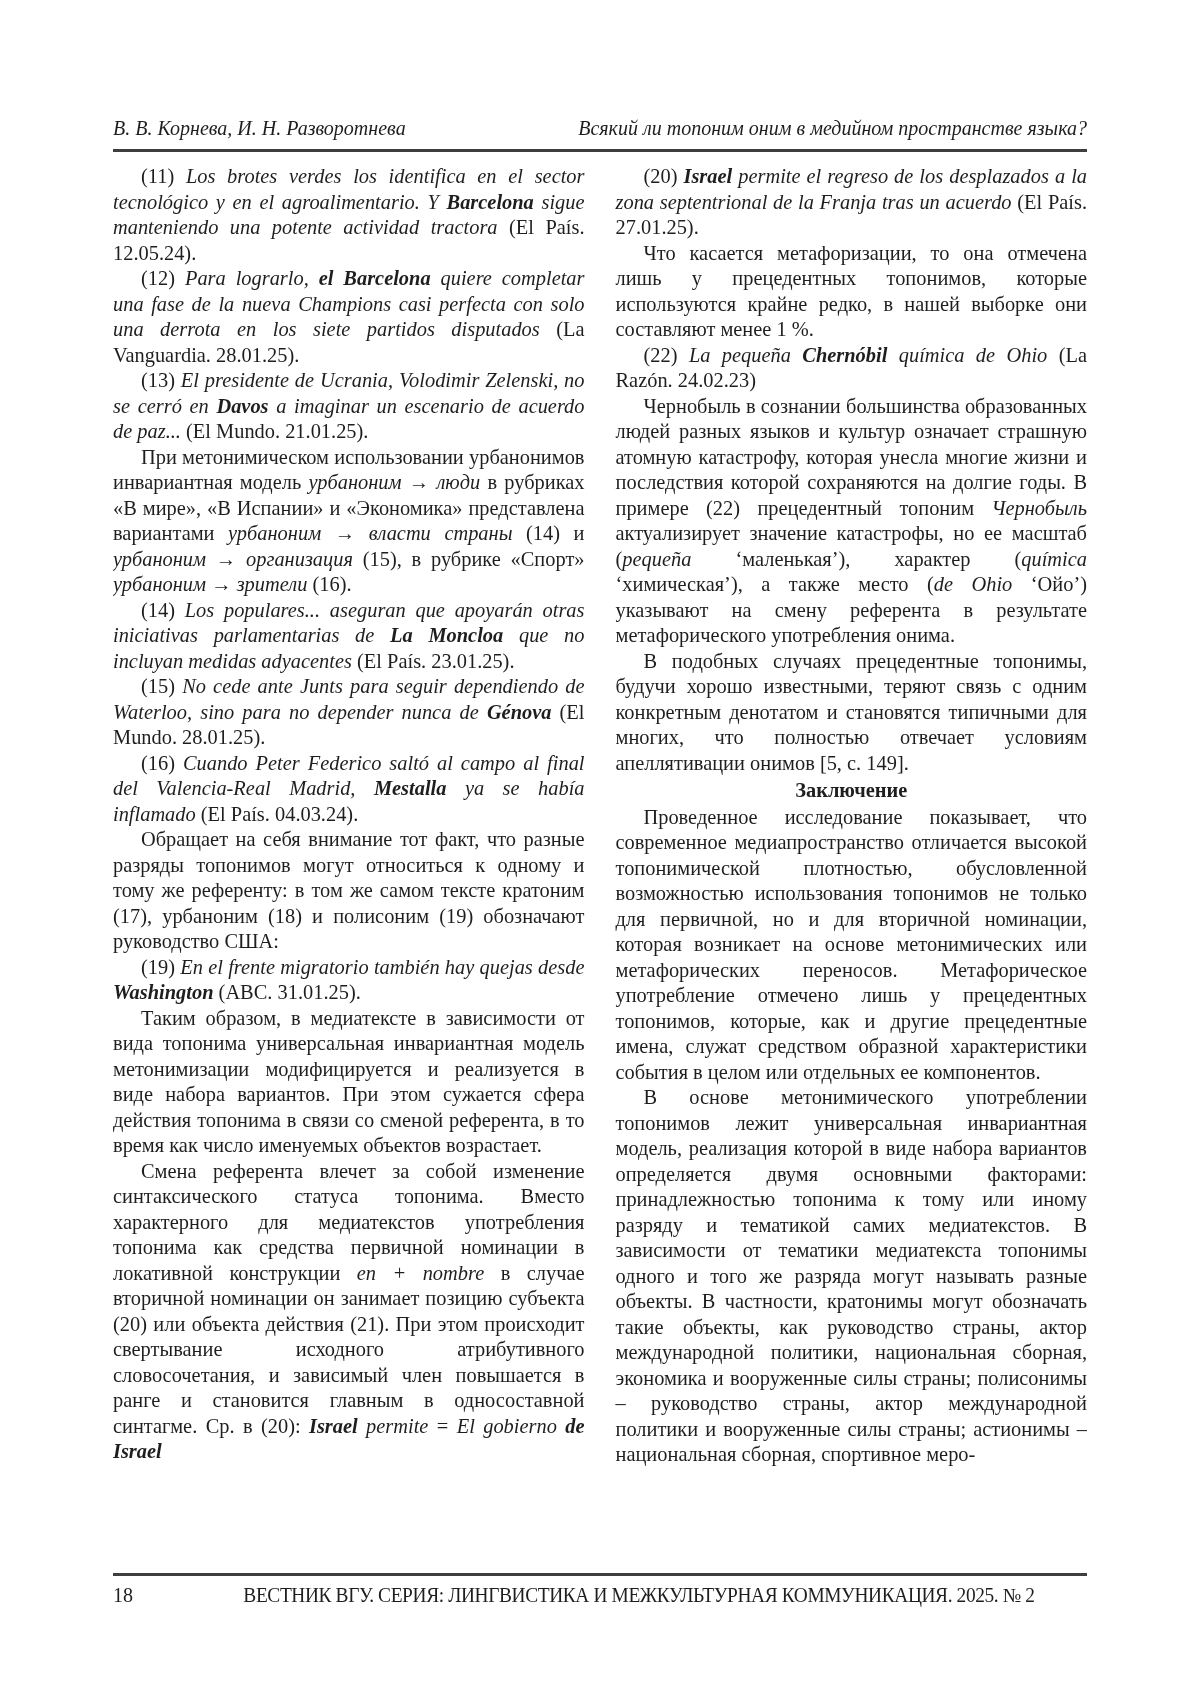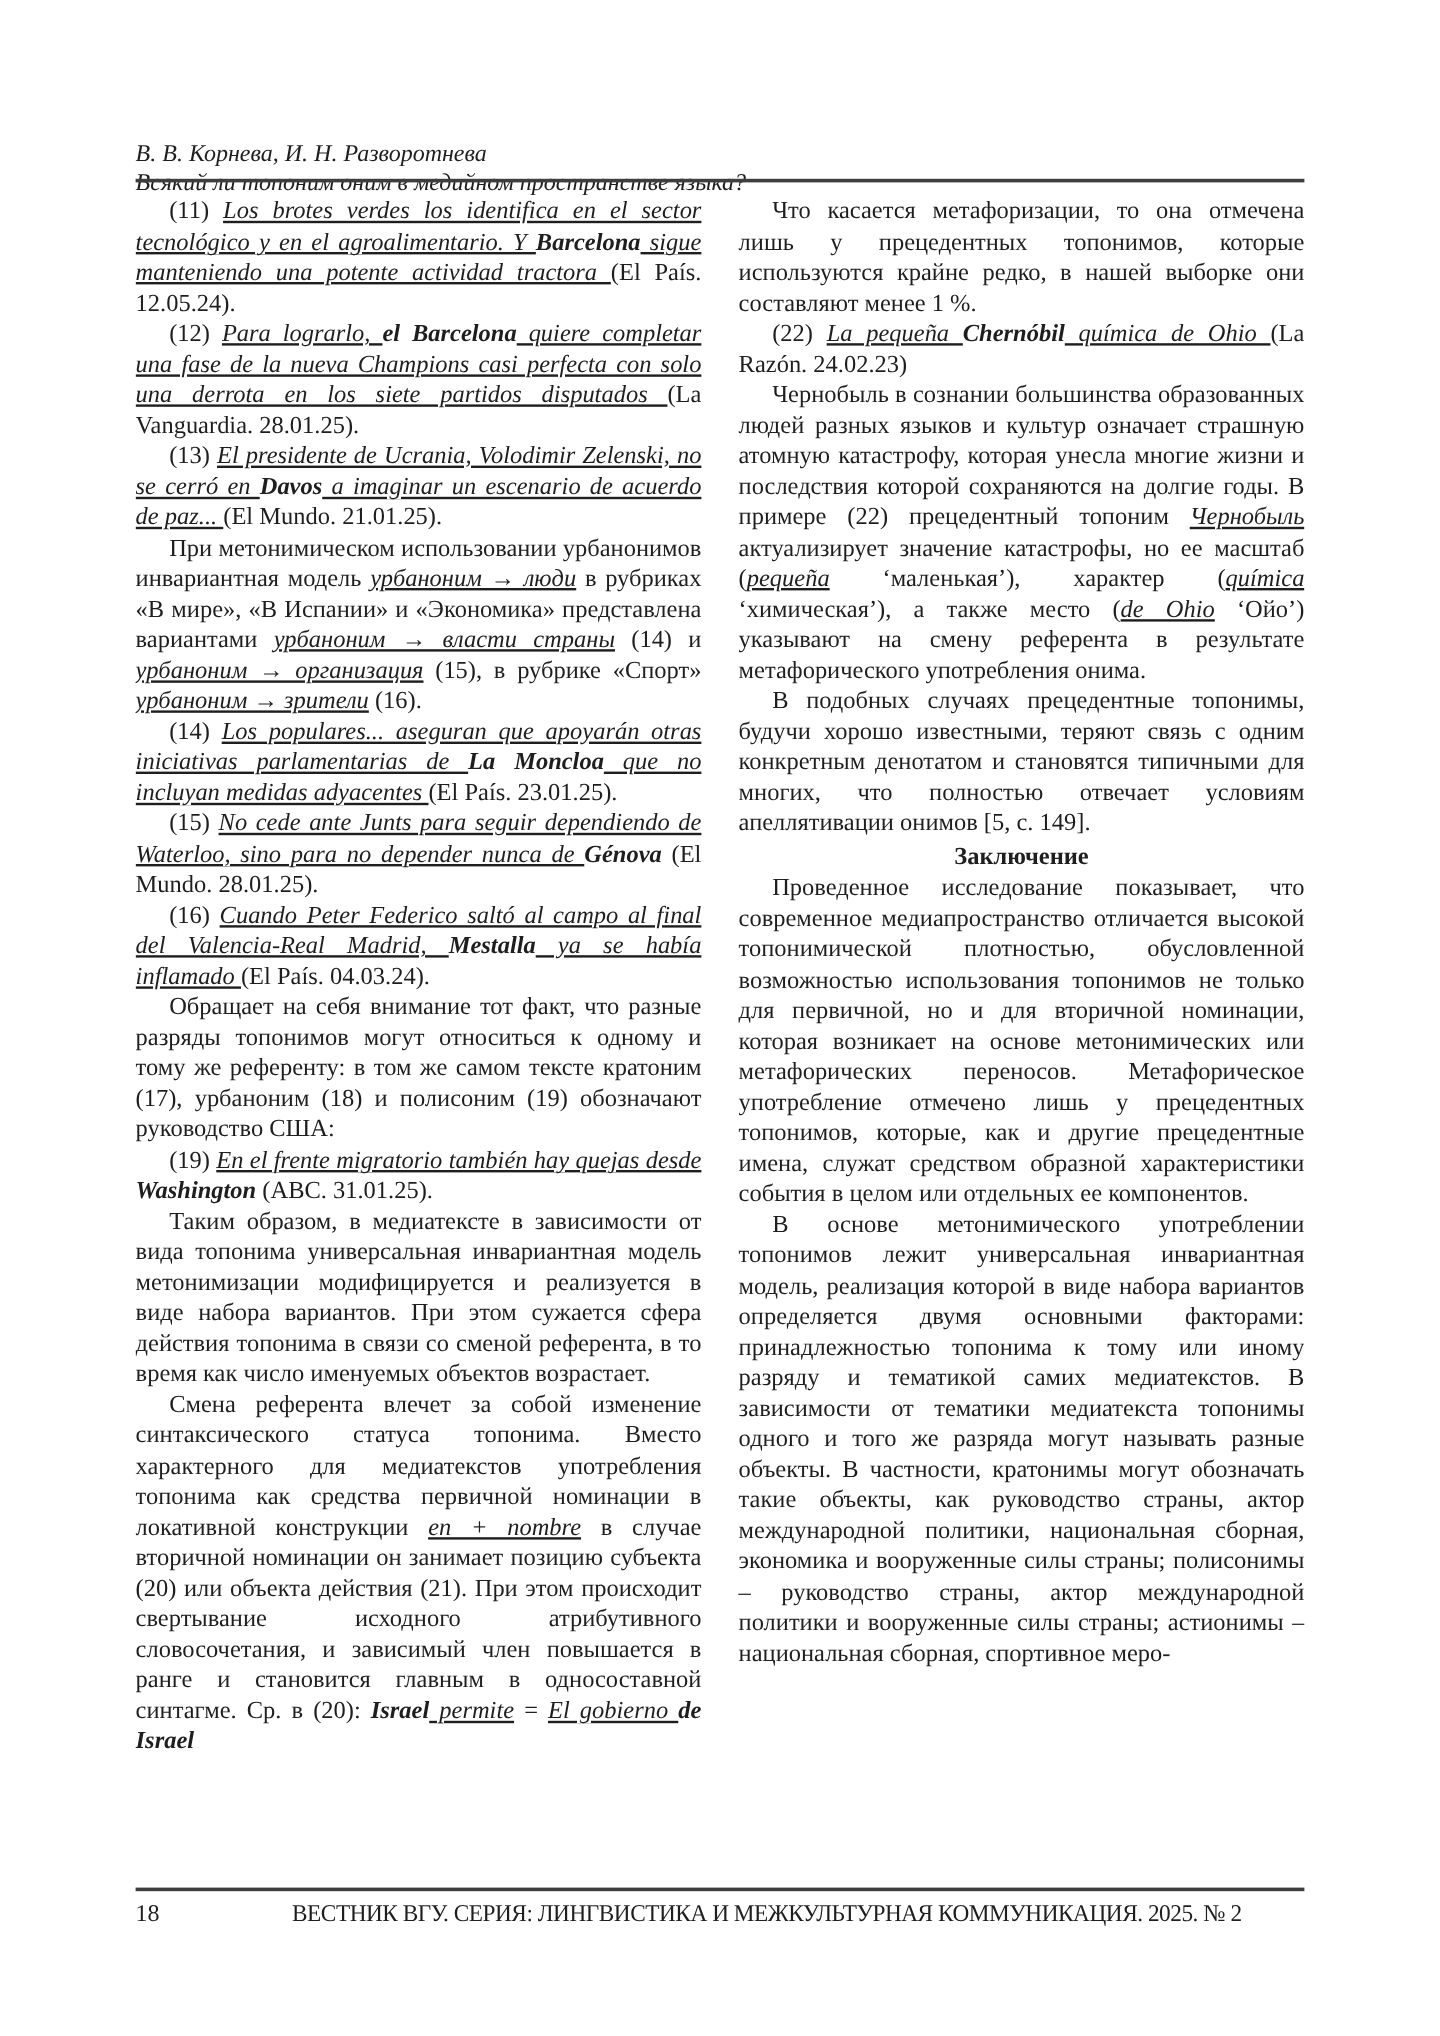--- a/index.html
+++ b/index.html
@@ -3,32 +3,32 @@
 <meta charset="utf-8">
 <style>
   html,body{margin:0;padding:0;background:#ffffff;}
   .page{
     position:relative;width:1200px;height:1697px;background:#ffffff;overflow:hidden;
     font-family:"Liberation Serif","DejaVu Serif",serif;color:#1e1e1e;
   }
   .running-header{
     position:absolute;left:113px;right:113px;top:116px;
     display:flex;justify-content:space-between;align-items:baseline;
-    font-style:italic;font-size:20px;line-height:24px;white-space:nowrap;flex-direction:column;
+    font-style:italic;font-size:20px;line-height:24px;white-space:nowrap;
   }
   .header-rule{position:absolute;left:113px;right:113px;top:149px;height:3px;background:#3e3e3e;}
   .article-body{
     position:absolute;left:113px;right:113px;top:164px;height:1402px;
     display:flex;gap:31px;overflow:hidden;
   }
   .col{flex:1 1 0;font-size:20.4px;line-height:25.5px;text-align:justify;hyphens:auto;}
   p.para{margin:0;text-indent:28px;}
   p.para.heading{text-align:center;text-indent:0;font-weight:bold;margin:2px 0 1px 0;}
   .run-r{font-style:normal;font-weight:normal;}
-  .run-i{font-style:italic;text-decoration:underline;}
+  .run-i{font-style:italic;}
   .run-b{font-weight:bold;}
   .run-bi{font-weight:bold;font-style:italic;}
   .footer-rule{position:absolute;left:113px;right:113px;top:1573px;height:3px;background:#3e3e3e;}
   .running-footer{
     position:absolute;left:113px;right:113px;top:1582px;
     display:flex;align-items:flex-start;font-size:20px;line-height:26px;
   }
   .pf-number{width:78px;}
   .pf-journal{
     flex:1;text-align:center;white-space:nowrap;
@@ -53,20 +53,21 @@
         <p class="para"><span class="run-r">При метонимическом использовании урбанонимов инвариантная модель </span><span class="run-i">урбаноним → люди</span><span class="run-r"> в рубриках «В мире», «В Испании» и «Экономика» представлена вариантами </span><span class="run-i">урбаноним → власти страны</span><span class="run-r"> (14) и </span><span class="run-i">урбаноним → организация</span><span class="run-r"> (15), в рубрике «Спорт» </span><span class="run-i">урбаноним → зрители</span><span class="run-r"> (16).</span></p>
         <p class="para"><span class="run-r">(14) </span><span class="run-i">Los populares... aseguran que apoyarán otras iniciativas parlamentarias de </span><span class="run-bi">La Moncloa</span><span class="run-i"> que no incluyan medidas adyacentes </span><span class="run-r">(El País. 23.01.25).</span></p>
         <p class="para"><span class="run-r">(15) </span><span class="run-i">No cede ante Junts para seguir dependiendo de Waterloo, sino para no depender nunca de </span><span class="run-bi">Génova</span><span class="run-r"> (El Mundo. 28.01.25).</span></p>
         <p class="para"><span class="run-r">(16) </span><span class="run-i">Cuando Peter Federico saltó al campo al final del Valencia-Real Madrid, </span><span class="run-bi">Mestalla</span><span class="run-i"> ya se había inflamado </span><span class="run-r">(El País. 04.03.24).</span></p>
         <p class="para"><span class="run-r">Обращает на себя внимание тот факт, что разные разряды топонимов могут относиться к одному и тому же референту: в том же самом тексте кратоним (17), урбаноним (18) и полисоним (19) обозначают руководство США:</span></p>
         <p class="para"><span class="run-r">(19) </span><span class="run-i">En el frente migratorio también hay quejas desde </span><span class="run-bi">Washington</span><span class="run-r"> (ABC. 31.01.25).</span></p>
         <p class="para"><span class="run-r">Таким образом, в медиатексте в зависимости от вида топонима универсальная инвариантная модель метонимизации модифицируется и реализуется в виде набора вариантов. При этом сужается сфера действия топонима в связи со сменой референта, в то время как число именуемых объектов возрастает.</span></p>
         <p class="para"><span class="run-r">Смена референта влечет за собой изменение синтаксического статуса топонима. Вместо характерного для медиатекстов употребления топонима как средства первичной номинации в локативной конструкции </span><span class="run-i">en + nombre</span><span class="run-r"> в случае вторичной номинации он занимает позицию субъекта (20) или объекта действия (21). При этом происходит свертывание исходного атрибутивного словосочетания, и зависимый член повышается в ранге и становится главным в односоставной синтагме. Ср. в (20): </span><span class="run-bi">Israel</span><span class="run-i"> permite</span><span class="run-r"> = </span><span class="run-i">El gobierno </span><span class="run-bi">de Israel</span></p>
       </div>
     <div class="col" lang="ru">
+        <p class="para"><span class="run-r">(20) </span><span class="run-bi">Israel</span><span class="run-i"> permite el regreso de los desplazados a la zona septentrional de la Franja tras un acuerdo </span><span class="run-r">(El País. 27.01.25).</span></p>
         <p class="para"><span class="run-r">Что касается метафоризации, то она отмечена лишь у прецедентных топонимов, которые используются крайне редко, в нашей выборке они составляют менее 1 %.</span></p>
         <p class="para"><span class="run-r">(22) </span><span class="run-i">La pequeña </span><span class="run-bi">Chernóbil</span><span class="run-i"> química de Ohio </span><span class="run-r">(La Razón. 24.02.23)</span></p>
         <p class="para"><span class="run-r">Чернобыль в сознании большинства образованных людей разных языков и культур означает страшную атомную катастрофу, которая унесла многие жизни и последствия которой сохраняются на долгие годы. В примере (22) прецедентный топоним </span><span class="run-i">Чернобыль</span><span class="run-r"> актуализирует значение катастрофы, но ее масштаб (</span><span class="run-i">pequeña</span><span class="run-r"> ‘маленькая’), характер (</span><span class="run-i">química</span><span class="run-r"> ‘химическая’), а также место (</span><span class="run-i">de Ohio</span><span class="run-r"> ‘Ойо’) указывают на смену референта в результате метафорического употребления онима.</span></p>
         <p class="para"><span class="run-r">В подобных случаях прецедентные топонимы, будучи хорошо известными, теряют связь с одним конкретным денотатом и становятся типичными для многих, что полностью отвечает условиям апеллятивации онимов [5, с. 149].</span></p>
         <p class="para heading"><span class="run-b">Заключение</span></p>
         <p class="para"><span class="run-r">Проведенное исследование показывает, что современное медиапространство отличается высокой топонимической плотностью, обусловленной возможностью использования топонимов не только для первичной, но и для вторичной номинации, которая возникает на основе метонимических или метафорических переносов. Метафорическое употребление отмечено лишь у прецедентных топонимов, которые, как и другие прецедентные имена, служат средством образной характеристики события в целом или отдельных ее компонентов.</span></p>
         <p class="para"><span class="run-r">В основе метонимического употреблении топонимов лежит универсальная инвариантная модель, реализация которой в виде набора вариантов определяется двумя основными факторами: принадлежностью топонима к тому или иному разряду и тематикой самих медиатекстов. В зависимости от тематики медиатекста топонимы одного и того же разряда могут называть разные объекты. В частности, кратонимы могут обозначать такие объекты, как руководство страны, актор международной политики, национальная сборная, экономика и вооруженные силы страны; полисонимы – руководство страны, актор международной политики и вооруженные силы страны; астионимы – национальная сборная, спортивное меро-</span></p>
       </div>
   </div>
 

